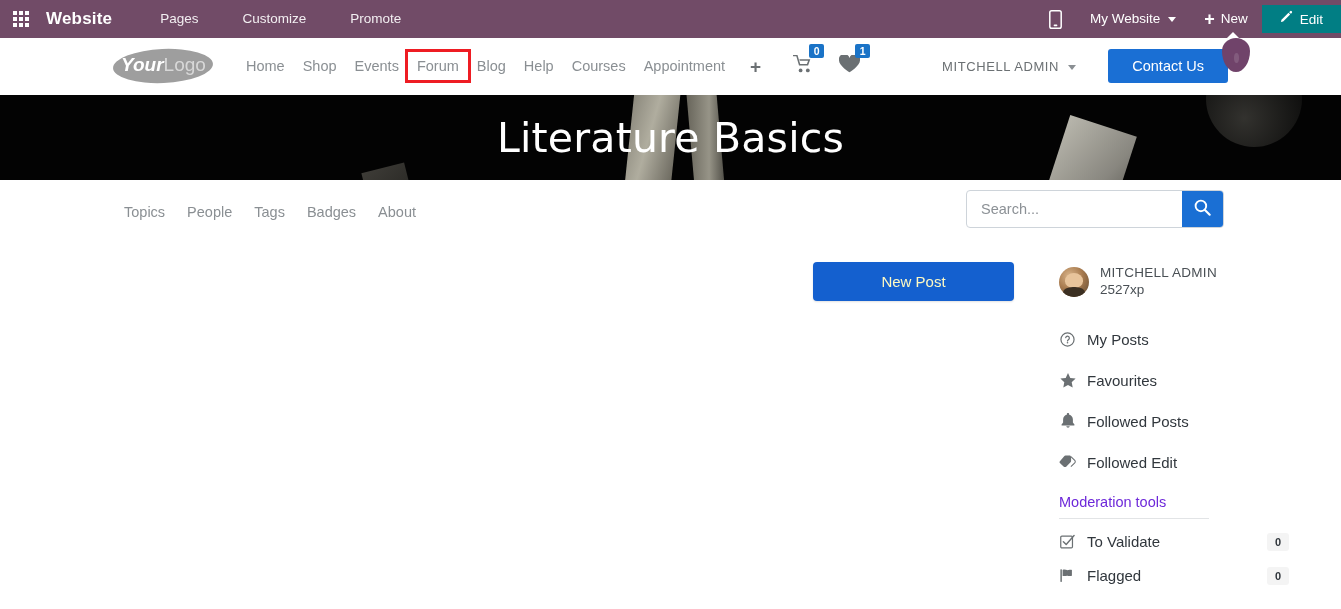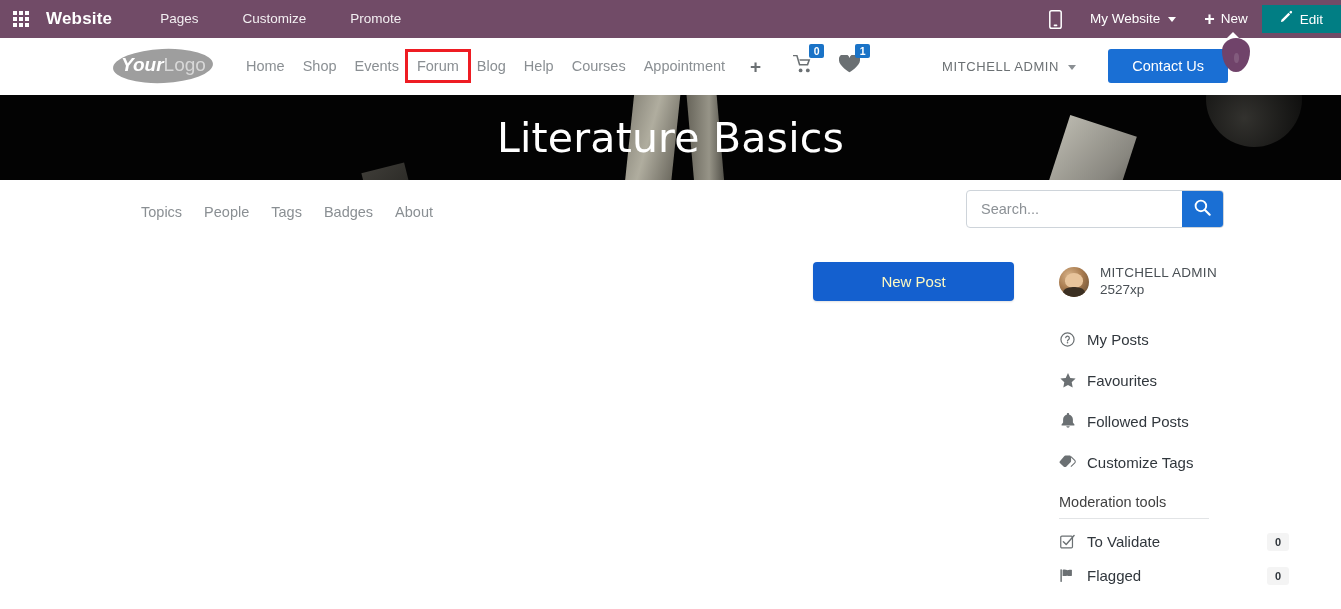--- a/index.html
+++ b/index.html
@@ -183,21 +183,21 @@
     position: relative; z-index: 3;
     color: #ffffff; font-size: 41px; font-weight: normal;
     letter-spacing: 0.2px;
     font-family: "DejaVu Sans", sans-serif;
   }
 
   
   .forum-body { position: absolute; top: 180px; left: 0; width: 1341px; height: 429px; background: #ffffff; }
 
   .forum-tabs {
-    position: absolute; left: 130px; top: 18px;
+    position: absolute; left: 113px; top: 18px;
     display: flex; align-items: center; gap: 0;
   }
   .forum-tab {
     font-size: 14.5px; color: #8a8f93; padding: 6px 11px; cursor: pointer;
   }
 
   .search-wrap {
     position: absolute; left: 966px; top: 10px;
     width: 258px; height: 38px;
     display: flex; border: 1px solid #ced4da; border-radius: 4px;
@@ -255,21 +255,21 @@
     color: #6b7073; flex-shrink: 0;
   }
   .side-link-label { font-size: 15px; color: #31373d; }
   .side-link-badge {
     margin-left: auto; background: #f4f4f4; color: #31373d;
     font-size: 11px; font-weight: bold;
     border-radius: 3px; padding: 3px 8px; line-height: 12px;
   }
 
   .mod-title {
-    font-size: 14.5px; color: #404040;
+    font-size: 14.5px; color: #6d28d9;
     padding-bottom: 8px; margin-top: 11px;
     border-bottom: 1px solid #e2e4e6; width: 150px;
   }
   .mod-list { margin-top: 6px; }
   .mod-list .side-link { height: 34px; }
   .mod-list .side-link-label { font-size: 15px; }
 </style>
 </head>
 <body>
 
@@ -444,21 +444,21 @@
       <span class="side-link-label">Followed Posts</span>
     </div>
 
     <div class="side-link">
       <span class="side-link-icon">
         <svg width="17" height="14" viewBox="0 0 18 14" fill="#6b7073">
           <path d="M1.2 5.9L5.5.8C5.8.3 6.3 0 6.9 0h4.2c.9 0 1.7.7 1.7 1.7v4.2c0 .5-.2 1-.6 1.4l-4.6 4.6c-.7.7-1.8.7-2.5 0L1.2 8.4a1.75 1.75 0 010-2.5z"></path>
           <path d="M12.6 1.3l4.1 4.1c.7.7.7 1.8 0 2.5l-4.1 4.1" stroke="#6b7073" stroke-width="1.1" fill="none"></path>
         </svg>
       </span>
-      <span class="side-link-label">Customize Tags</span>
+      <span class="side-link-label">Followed Edit</span>
     </div>
 
     <div class="mod-title">Moderation tools</div>
 
     <div class="mod-list">
       <div class="side-link">
         <span class="side-link-icon">
           <svg width="15" height="15" viewBox="0 0 16 16" fill="none">
             <rect x="0.8" y="2.2" width="12.5" height="12.5" rx="1.2" stroke="#6b7073" stroke-width="1.3"></rect>
             <path d="M3.6 8.2l3 3L15 1.6" stroke="#6b7073" stroke-width="1.5" stroke-linecap="round" stroke-linejoin="round"></path>

